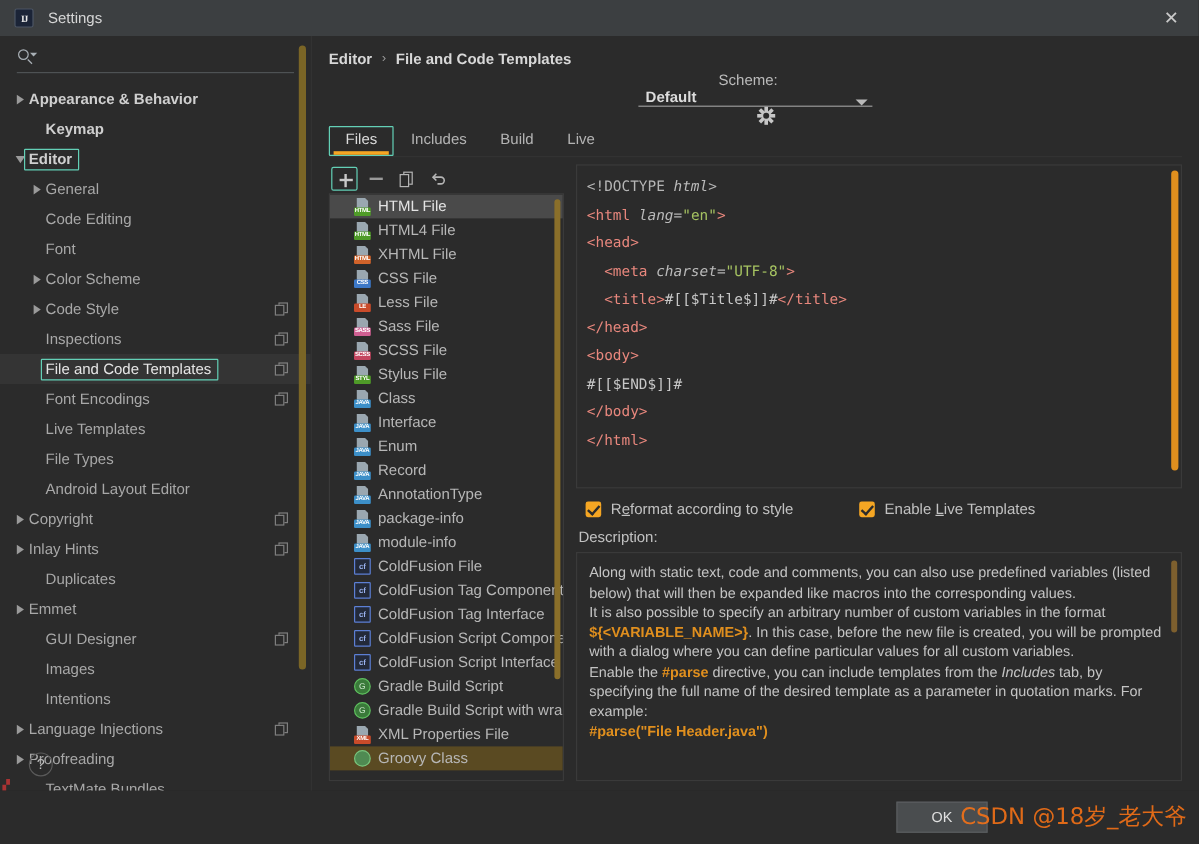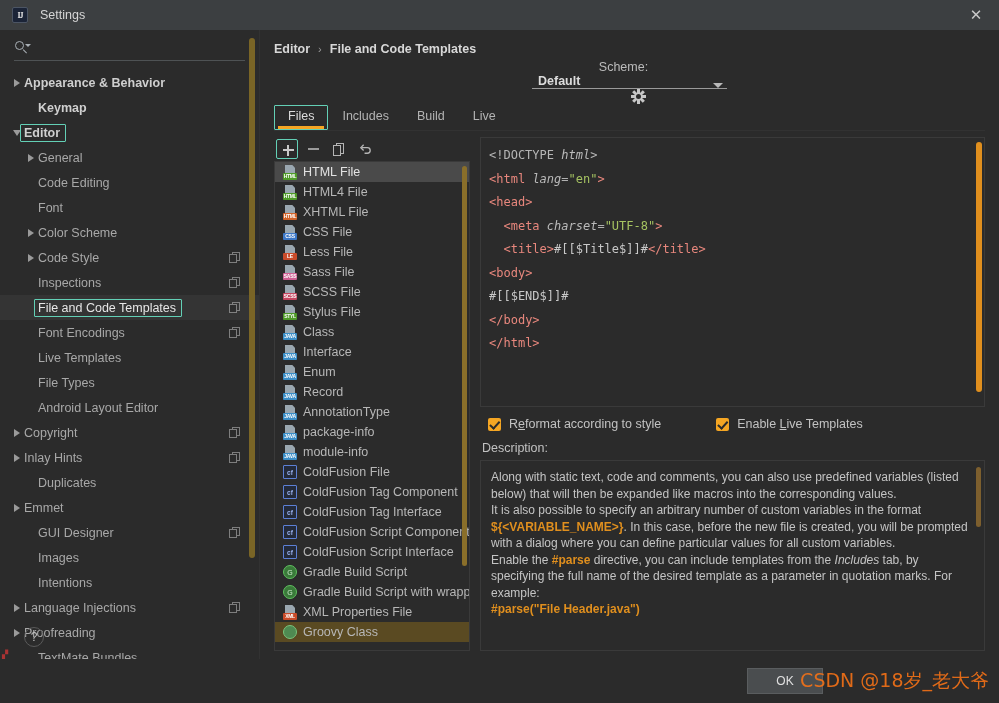--- a/index.html
+++ b/index.html
@@ -295,21 +295,21 @@
 
   .tpl-list {
     flex: 1; min-height: 0;
     background: #2b2b2b;
     border: 1px solid #3a3a3a;
     position: relative;
     overflow: hidden;
   }
   .tpl-item {
     height: 20px; display: flex; align-items: center;
-    padding-left: 8px; gap: 6px;
+    padding-left: 20px; gap: 6px;
     font-size: 12.5px; color: #b7b7b7;
     white-space: nowrap;
     cursor: default;
   }
   .tpl-item.selected { background: #4a4a4a; color: #e3e3e3; }
   .tpl-item.hl-bottom { background: #5a4a22; }
   .ftype-icon {
     width: 14px; height: 15px; min-width: 14px;
     position: relative;
   }
@@ -839,20 +839,21 @@
         </div>
 
         <div class="ed-col">
           <div class="code-box">
             <div id="code-lines">
                 <div class="code-line"><span class="tk-doct">&lt;!DOCTYPE </span><span class="tk-attr">html</span><span class="tk-doct">&gt;</span></div>
                 <div class="code-line"><span class="tk-tagred">&lt;</span><span class="tk-tagred">html</span><span class="tk-plain"> </span><span class="tk-attr">lang</span><span class="tk-punct">=</span><span class="tk-str">"en"</span><span class="tk-tagred">&gt;</span></div>
                 <div class="code-line"><span class="tk-tagred">&lt;</span><span class="tk-tagred">head</span><span class="tk-tagred">&gt;</span></div>
                 <div class="code-line"><span class="tk-tagred">  &lt;</span><span class="tk-tagred">meta</span><span class="tk-plain"> </span><span class="tk-attr">charset</span><span class="tk-punct">=</span><span class="tk-str">"UTF-8"</span><span class="tk-tagred">&gt;</span></div>
                 <div class="code-line"><span class="tk-tagred">  &lt;</span><span class="tk-tagred">title</span><span class="tk-tagred">&gt;</span><span class="tk-plain">#[[$Title$]]#</span><span class="tk-tagred">&lt;/</span><span class="tk-tagred">title</span><span class="tk-tagred">&gt;</span></div>
+                <div class="code-line"><span class="tk-tagred">&lt;/</span><span class="tk-tagred">head</span><span class="tk-tagred">&gt;</span></div>
                 <div class="code-line"><span class="tk-tagred">&lt;</span><span class="tk-tagred">body</span><span class="tk-tagred">&gt;</span></div>
                 <div class="code-line"><span class="tk-plain">#[[$END$]]#</span></div>
                 <div class="code-line"><span class="tk-tagred">&lt;/</span><span class="tk-tagred">body</span><span class="tk-tagred">&gt;</span></div>
                 <div class="code-line"><span class="tk-tagred">&lt;/</span><span class="tk-tagred">html</span><span class="tk-tagred">&gt;</span></div>
               </div>
             <div class="code-scroll"></div>
           </div>
 
           <div class="checks-row" id="checks-row">
               <div class="chk">

